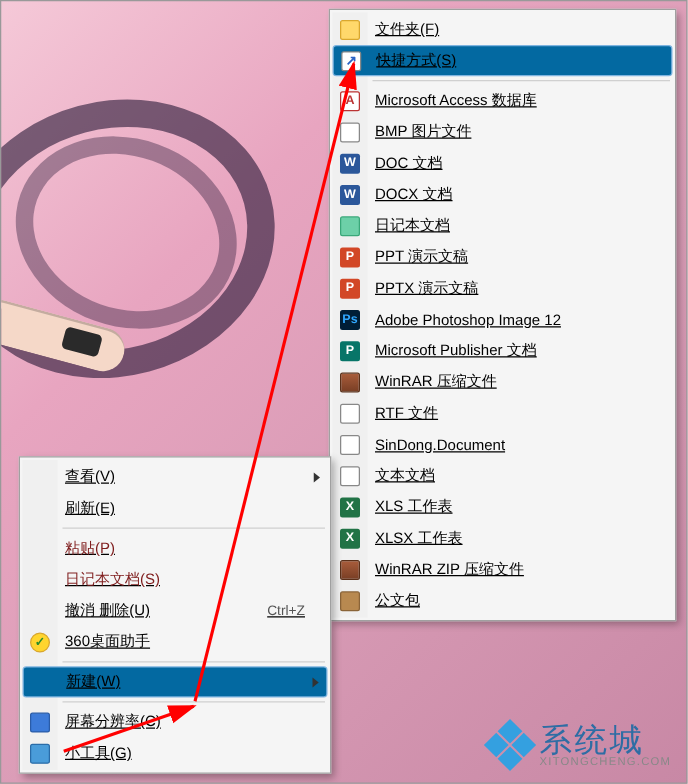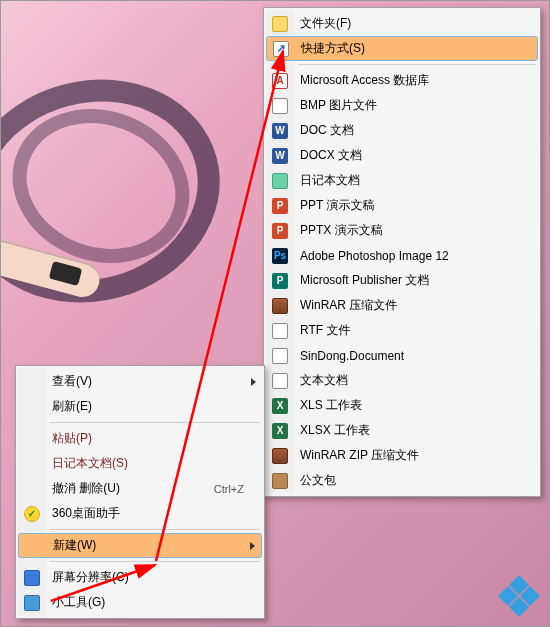--- a/index.html
+++ b/index.html
@@ -44,39 +44,40 @@
     width:30px; height:18px;
     background:#2a2a2a; border-radius:4px;
   }
   
   .menu {
     position: absolute;
     background: #f5f5f5;
     border: 1px solid #a0a0a0;
     box-shadow: 3px 3px 6px rgba(0,0,0,0.3);
     padding: 3px 2px;
+    text-decoration: underline;
   }
   .menu-left { left: 14px; top: 364px; width: 250px; }
   .menu-right { left: 262px; top: 6px; width: 278px; }
   .icon-col {
     position: absolute;
     left: 2px; top: 2px; bottom: 2px;
     width: 28px;
     background: #f0f0f0;
   }
   .item {
     position: relative;
     display: flex;
     align-items: center;
     height: 25px;
     padding-left: 34px;
     padding-right: 18px;
     cursor: default;
   }
-  .item.highlight { background: #fdba74; border: 1px solid #7eb4e0; border-radius: 3px; height: 25px; }
+  .item.highlight { background: #0369a1; border: 1px solid #7eb4e0; border-radius: 3px; height: 25px; }
   .item.disabled { color: #7f1d1d; }
   .item .label { flex: 1; white-space: nowrap; }
   .item .shortcut { color: #555; font-size: 11px; padding-left: 32px; }
   .item .arrow {
     position: absolute; right: 6px; top: 50%;
     transform: translateY(-50%);
     width: 0; height: 0;
     border-top: 4px solid transparent;
     border-bottom: 4px solid transparent;
     border-left: 5px solid #333;
@@ -286,13 +287,17 @@
   <line x1="50" y1="600" x2="154" y2="564" stroke="#ff0000" stroke-width="2.5" marker-end="url(#ah)"></line>
 </svg>
 
 <div class="watermark">
   <div class="wm-icon">
     <div class="d d1"></div>
       <div class="d d2"></div>
       <div class="d d3"></div>
       <div class="d d4"></div>
   </div>
+  <div class="wm-text">
+    <span class="wm-main">系统城</span>
+    <span class="wm-sub">XITONGCHENG.COM</span>
+  </div>
 </div>
 
 </body></html>

